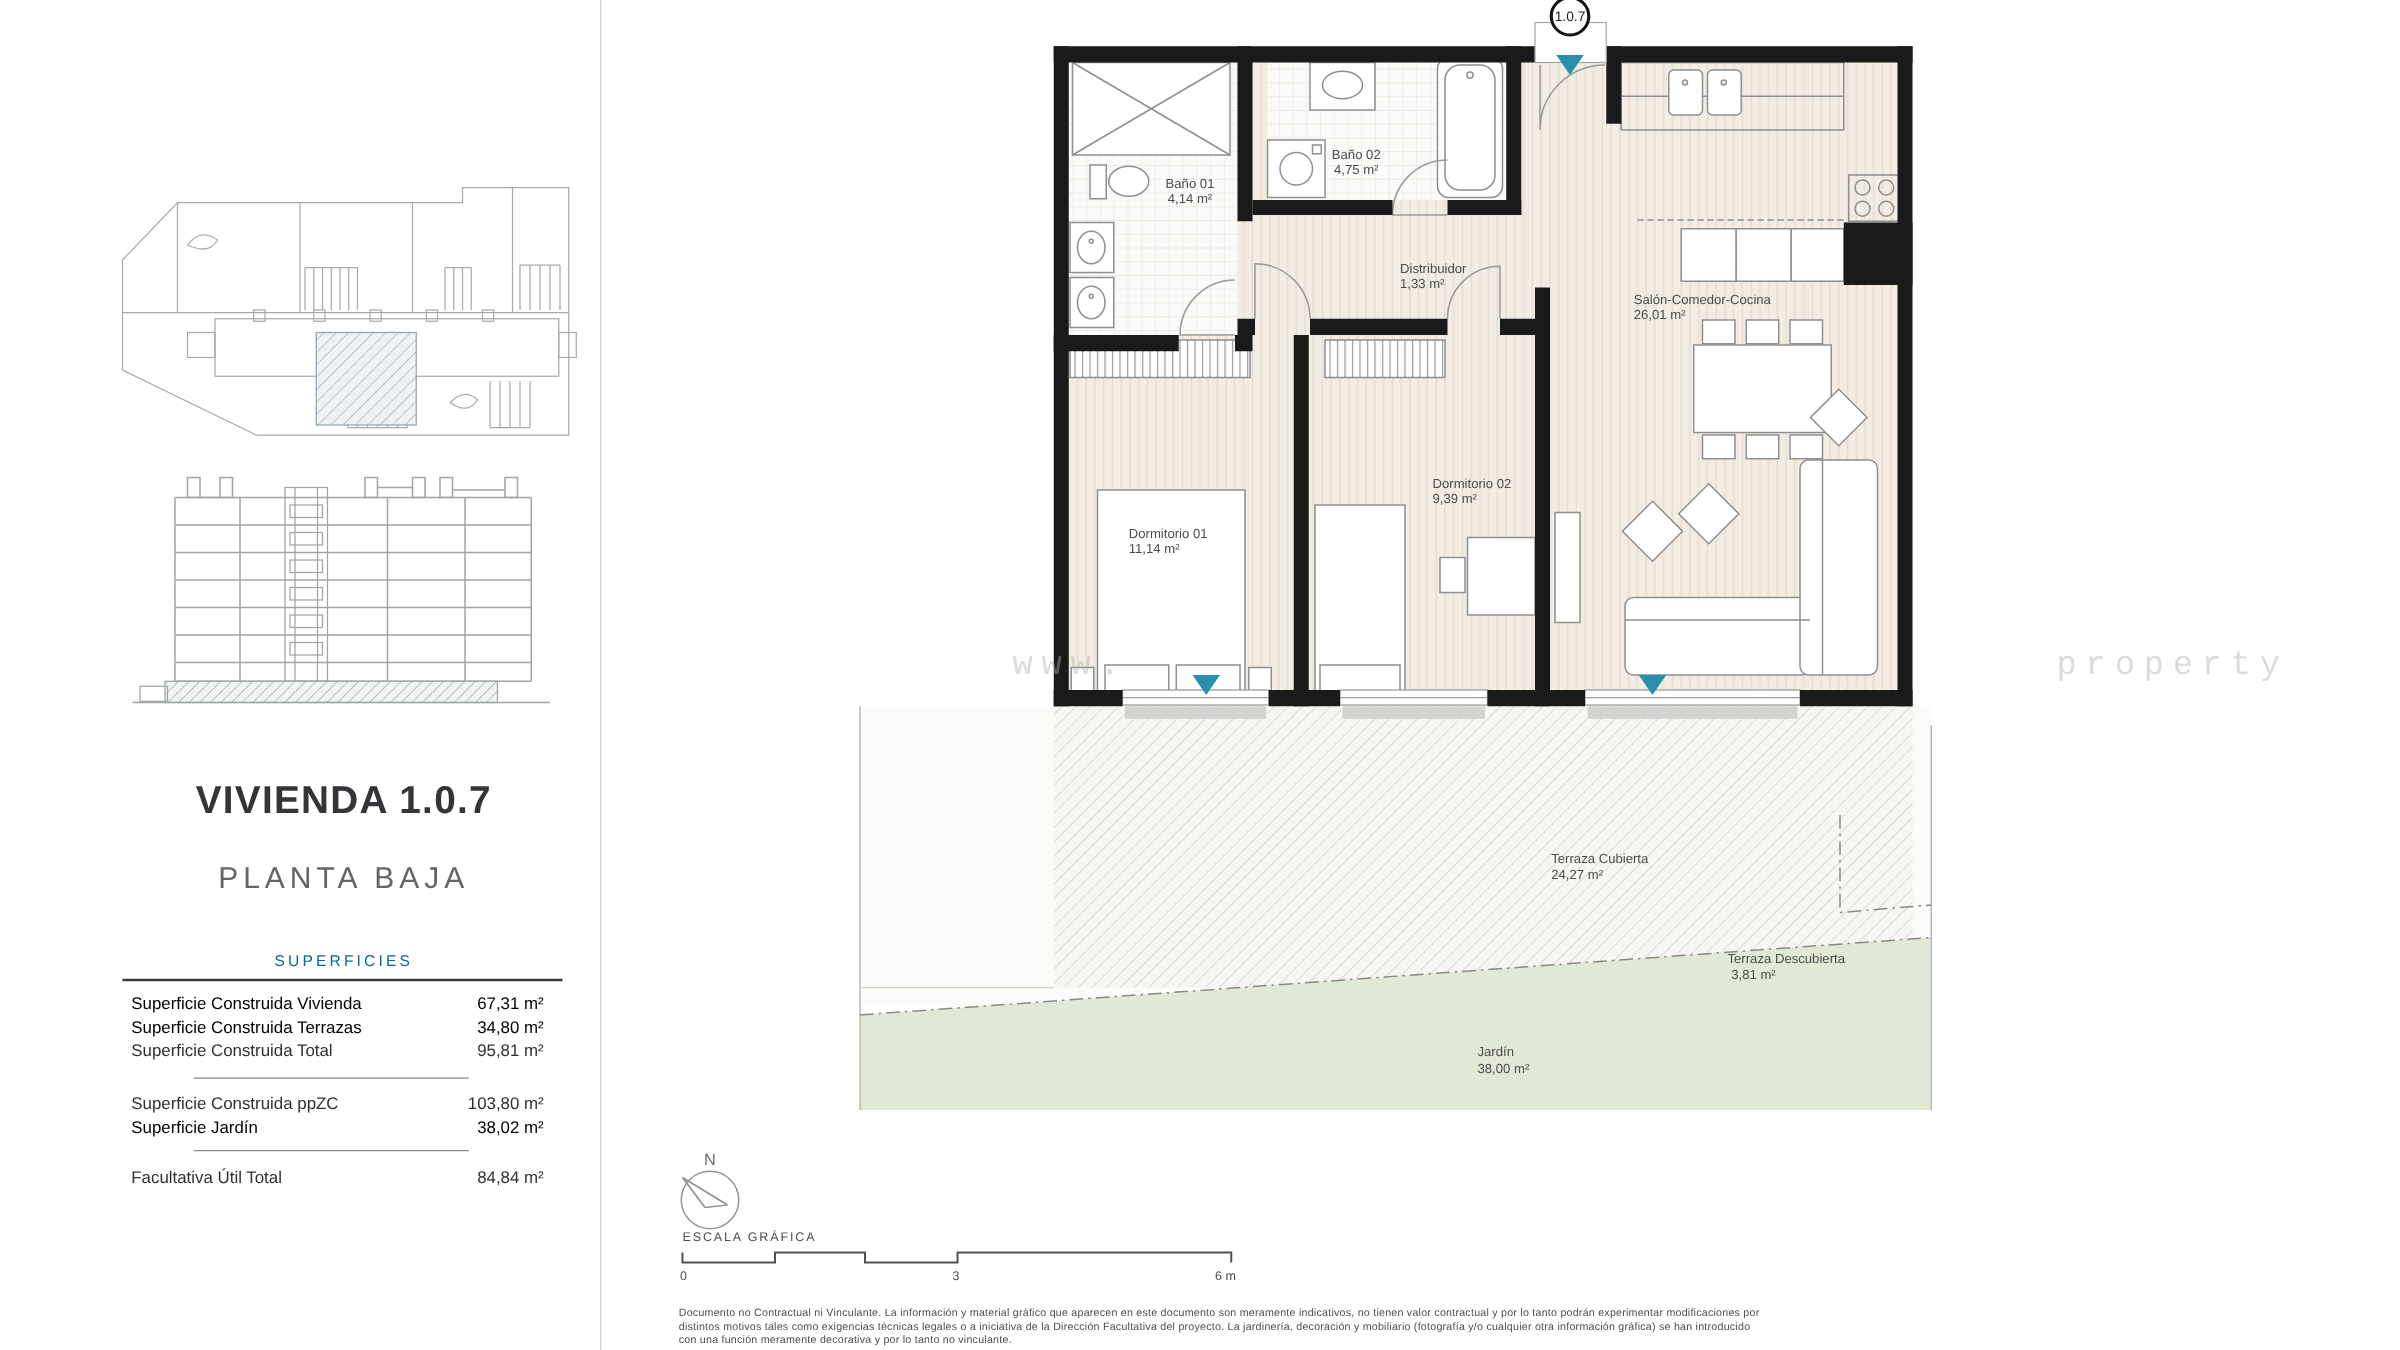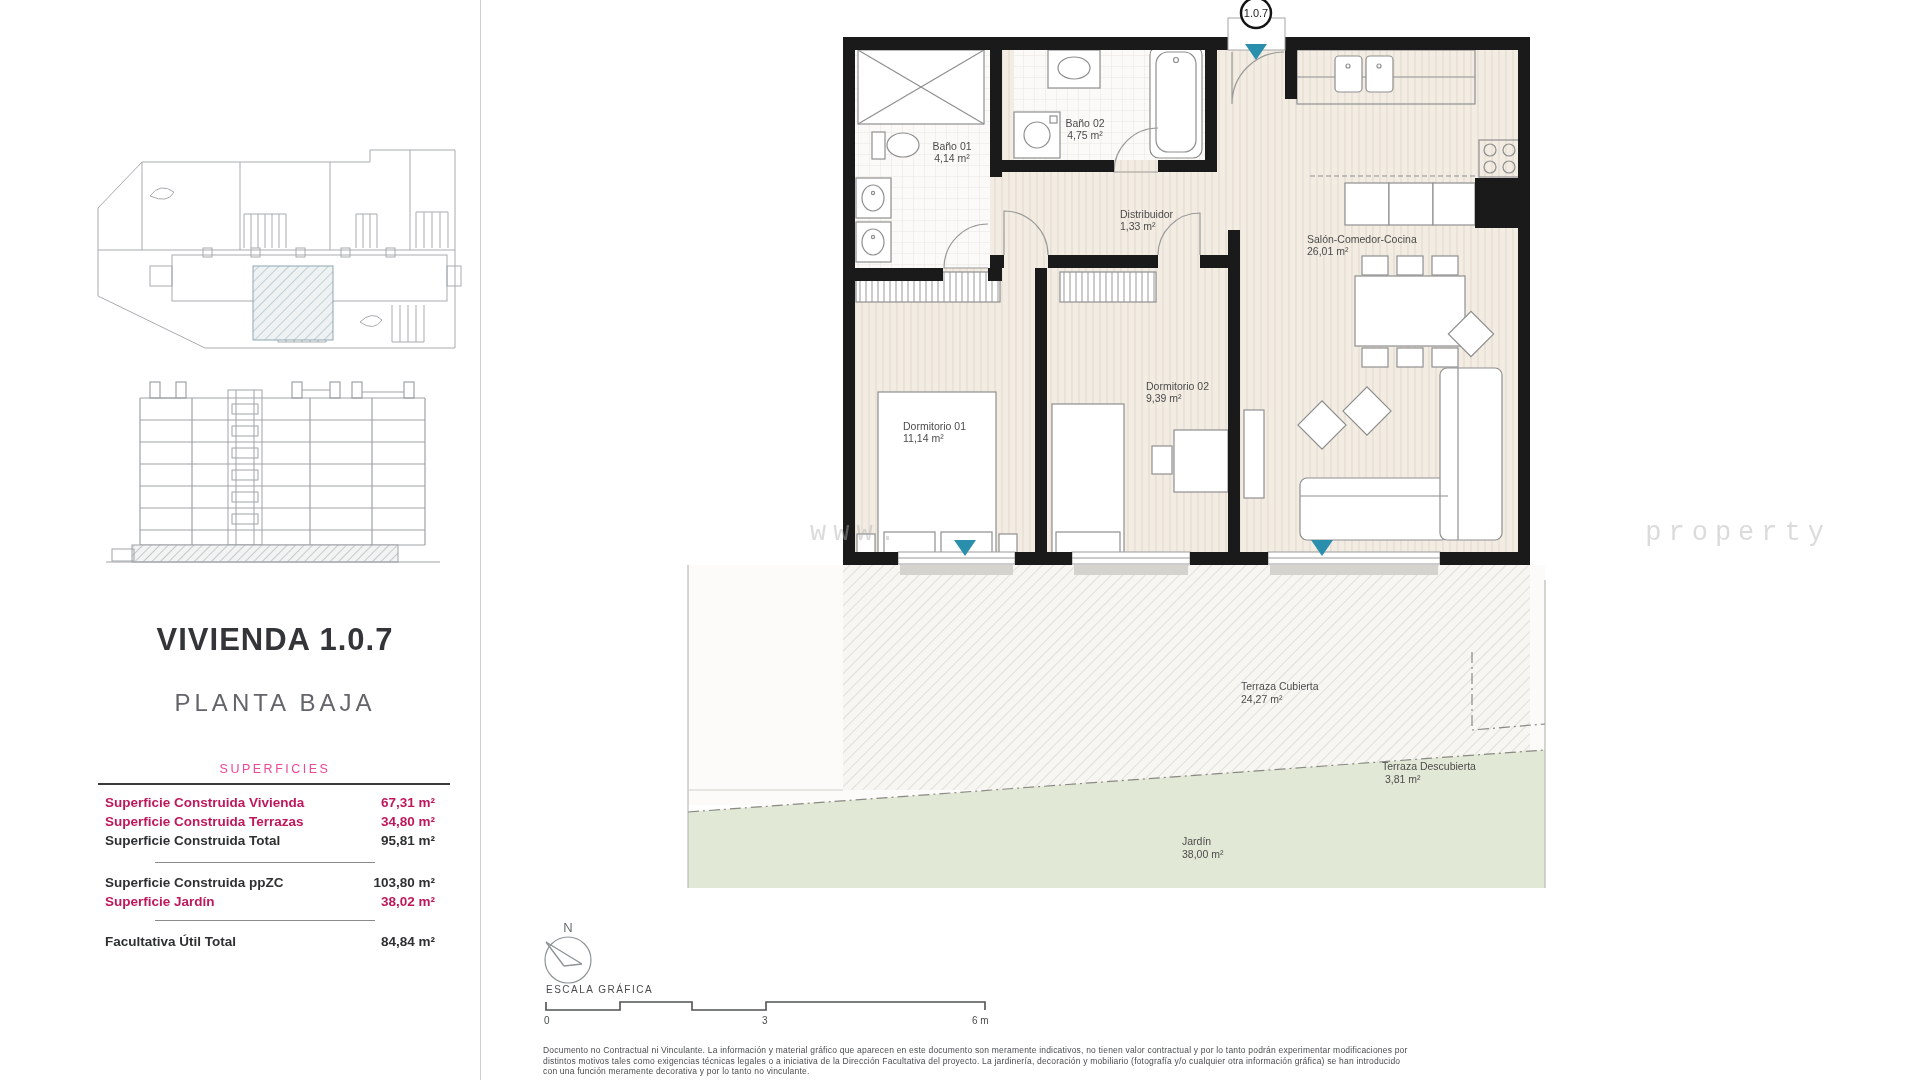--- a/index.html
+++ b/index.html
@@ -6,26 +6,26 @@
   #canvas{position:relative;width:1920px;height:1080px;background:#fff;overflow:hidden;
           font-family:"Liberation Sans",sans-serif;color:#3c3e41;}
   .abs{position:absolute;}
   .divider{position:absolute;left:480px;top:0;width:1px;height:1080px;background:#cfd0d2;}
   
   .title{position:absolute;left:90px;top:622px;width:370px;text-align:center;
          font-size:31px;font-weight:bold;letter-spacing:1px;color:#333538;}
   .subtitle{position:absolute;left:90px;top:688px;width:370px;text-align:center;
             font-size:24px;letter-spacing:4px;color:#63656a;line-height:29px;}
   .supf-head{position:absolute;left:90px;top:762px;width:370px;text-align:center;
-             font-size:12.5px;letter-spacing:2.5px;color:#ec4899;}
+             font-size:12.5px;letter-spacing:2.5px;color:#0369a1;}
   .supf-rule{position:absolute;left:98px;top:783px;width:352px;height:2px;background:#3a3a3a;}
-  .srow{position:absolute;left:105px;width:330px;height:18px;font-size:13.5px;color:#be185d;font-weight:bold;}
+  .srow{position:absolute;left:105px;width:330px;height:18px;font-size:13.5px;color:#000000;}
   .srow .lab{position:absolute;left:0;top:0;}
   .srow .val{position:absolute;left:235px;width:95px;top:0;text-align:right;}
-  .srow.bold{font-weight:bold;color:#2e3032;}
+  .srow.bold{font-weight:normal;color:#2e3032;}
   .mini-rule{position:absolute;left:155px;width:220px;height:1px;background:#8a8a8a;}
   
   .disc{position:absolute;left:543px;top:1045px;width:1010px;font-size:8.5px;line-height:10.5px;
         color:#4a4c4e;letter-spacing:.2px;}
   
   .wm{position:absolute;left:810px;top:518px;width:560px;font-size:27px;letter-spacing:7px;
       color:rgba(175,175,175,0.45);white-space:pre;font-family:Liberation Mono, monospace;}
   
   text.rlab{font-family:"Liberation Sans",sans-serif;font-size:10.5px;fill:#4c4c4c;}
   text.rlab2{font-family:"Liberation Sans",sans-serif;font-size:10.5px;fill:#4c4c4c;}

